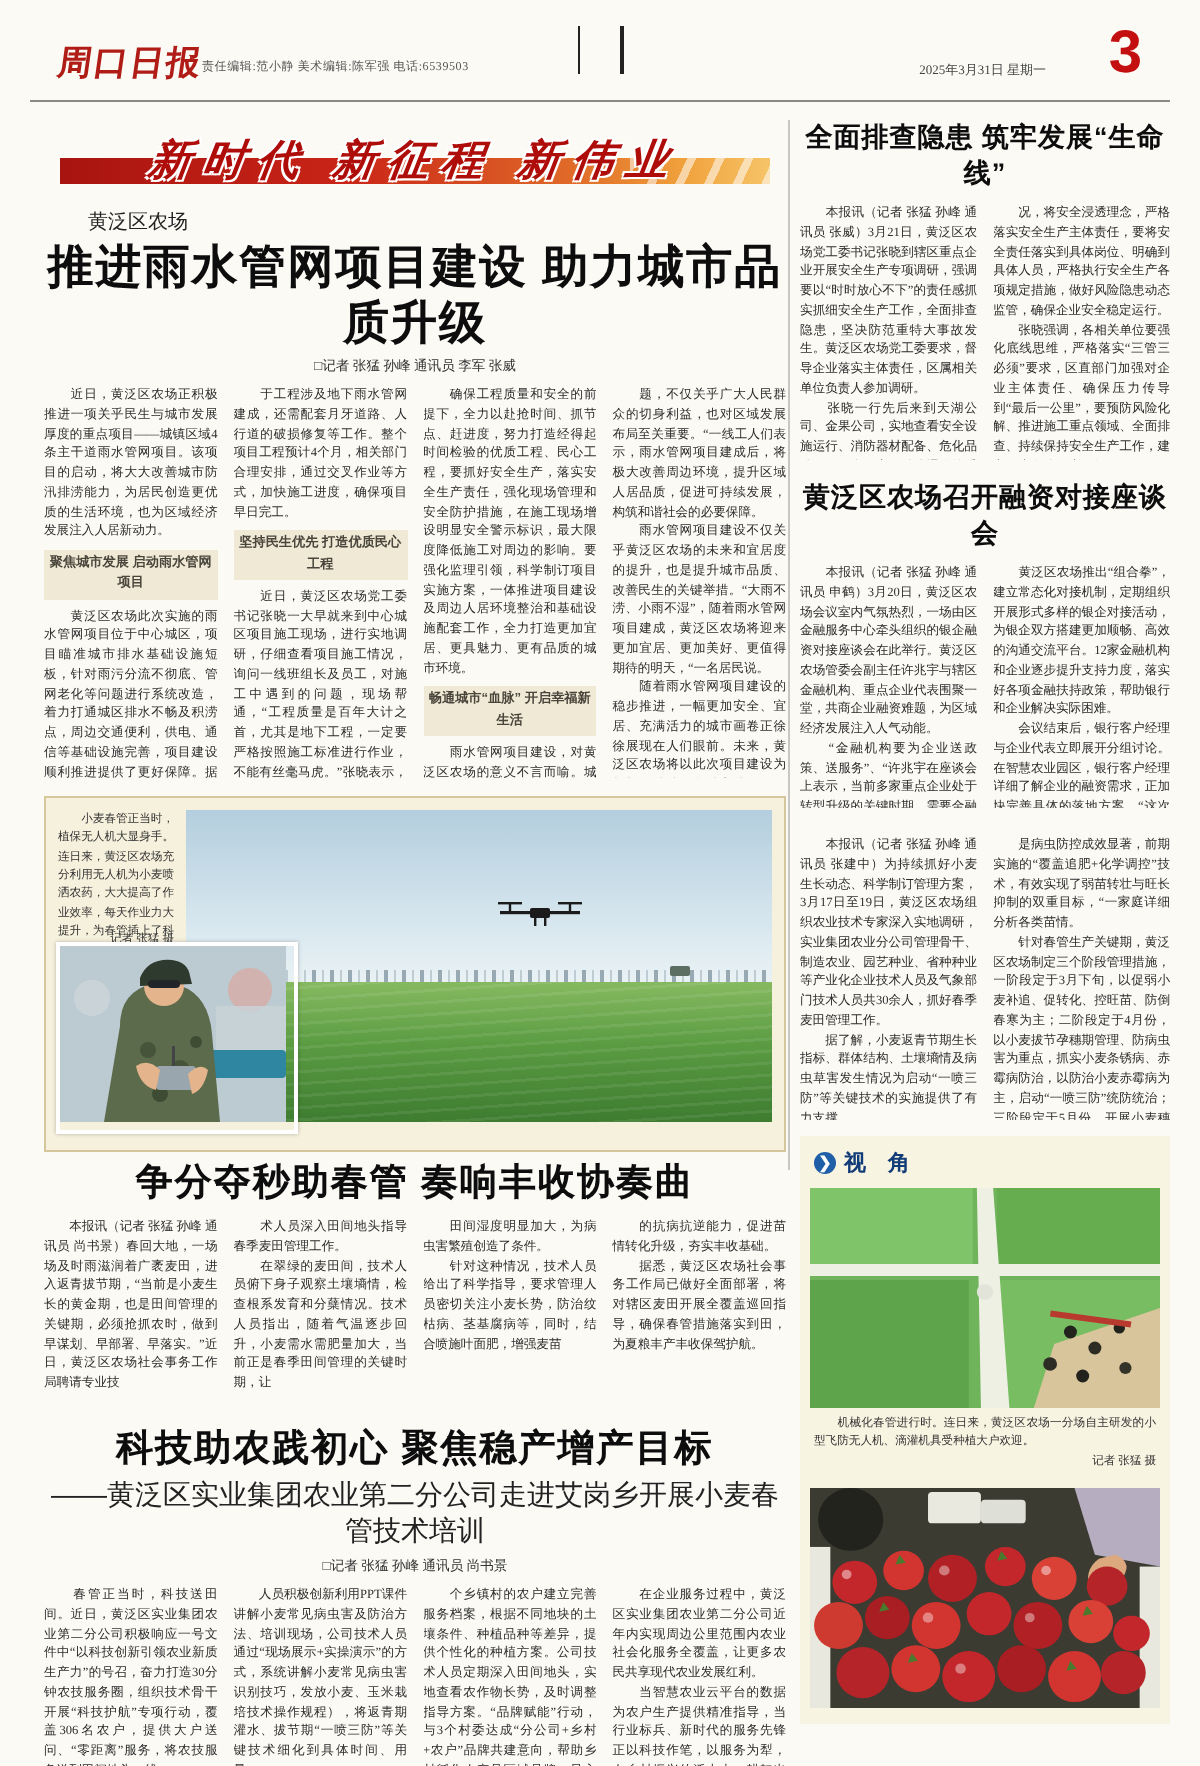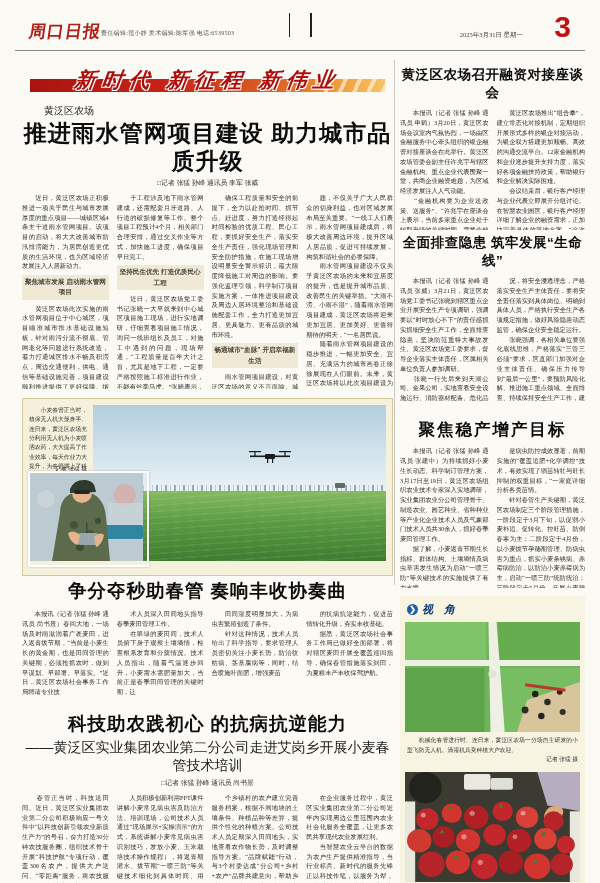--- a/index.html
+++ b/index.html
@@ -58,21 +58,21 @@
   .field{position:absolute;left:0;right:0;top:55%;bottom:0;background:linear-gradient(#86ba60,#5a9b42 45%,#3e7c30);}
   .field:after{content:"";position:absolute;inset:0;background:repeating-linear-gradient(176deg,rgba(255,255,255,.08) 0 1.5px,rgba(0,0,0,0) 1.5px 6px);}
   .drone{position:absolute;left:53%;top:27%;}
   .sprayer{position:absolute;right:14%;top:50%;width:10px;height:5px;background:#5c6e62;border-radius:1px;}
   .pb-inset{position:absolute;left:5px;bottom:8px;width:117px;height:92px;border:2px solid #fff;box-shadow:0 0 2px rgba(0,0,0,.25);}
 
   
   .viewpoint{margin-top:8px;background:#f8f4e2;padding:5px 5px 8px 5px;}
   .vp-head{display:flex;align-items:center;gap:4px;margin:1px 0 5px 2px;}
   .vp-icon{width:11px;height:11px;border-radius:50%;background:#1f5fa8;color:#fff;font-size:8px;line-height:11px;text-align:center;font-weight:bold;font-family:"Liberation Sans",sans-serif;}
-  .vp-label{font-size:11px;font-weight:bold;letter-spacing:4px;color:#123c77;font-family:"Liberation Sans",sans-serif;font-style:italic;}
+  .vp-label{font-size:11px;font-weight:bold;letter-spacing:4px;color:#123c77;font-family:"Liberation Sans",sans-serif;}
   .vp-photo{width:100%;height:110px;display:block;}
   .vp-cap{font-size:5.8px;line-height:1.6;text-align:justify;color:#333;margin:4px 2px 8px 2px;}
   .vp-credit{display:block;text-align:right;color:#333;}
 
   .art{margin-top:0;} .mt10{margin-top:10px;} .mt12{} .mt14{margin-top:14px;}
 </style>
 </head>
 <body>
 
 <div id="paper">
@@ -160,59 +160,58 @@
           <div class="col">　　术人员深入田间地头指导春季麦田管理工作。
 　　在翠绿的麦田间，技术人员俯下身子观察土壤墒情，检查根系发育和分蘖情况。技术人员指出，随着气温逐步回升，小麦需水需肥量加大，当前正是春季田间管理的关键时期，让</div>
           <div class="col">　　田间湿度明显加大，为病虫害繁殖创造了条件。
 　　针对这种情况，技术人员给出了科学指导，要求管理人员密切关注小麦长势，防治纹枯病、茎基腐病等，同时，结合喷施叶面肥，增强麦苗</div>
           <div class="col">　　的抗病抗逆能力，促进苗情转化升级，夯实丰收基础。
 　　据悉，黄泛区农场社会事务工作局已做好全面部署，将对辖区麦田开展全覆盖巡回指导，确保春管措施落实到田，为夏粮丰产丰收保驾护航。</div>
         </div>
       </div>
 
       <div class="art mt10">
-        <div class="headline2">科技助农践初心  的抗病抗逆能力</div>
+        <div class="headline2">科技助农践初心  聚焦稳产增产目标</div>
         <div class="deck">——黄泛区实业集团农业第二分公司走进艾岗乡开展小麦春管技术培训</div>
         <div class="byline">□记者 张猛 孙峰 通讯员 尚书景</div>
         <div class="cols h-a3">
           <div class="col"><span>　　春管正当时，科技送田间。近日，黄泛区实业集团农业第二分公司积极响应一号文件中“以科技创新引领农业新质生产力”的号召，奋力打造30分钟农技服务圈，组织技术骨干开展“科技护航”专项行动，覆盖306名农户，提供大户送问、“零距离”服务，将农技服务送到田间地头一线。</span><span class="subhead orange">政策领航:把准发展新动能</span></div>
           <div class="col"><span>　　人员积极创新利用PPT课件讲解小麦常见病虫害及防治方法、培训现场，公司技术人员通过“现场展示+实操演示”的方式，系统讲解小麦常见病虫害识别技巧，发放小麦、玉米栽培技术操作规程），将返青期灌水、拔节期“一喷三防”等关键技术细化到具体时间、用量。</span><span class="subhead orange">国企担当:让服务扎根乡土</span></div>
           <div class="col"><span>　　个乡镇村的农户建立完善服务档案，根据不同地块的土壤条件、种植品种等差异，提供个性化的种植方案。公司技术人员定期深入田间地头，实地查看农作物长势，及时调整指导方案。“品牌赋能”行动，与3个村委达成“分公司+乡村+农户”品牌共建意向，帮助乡村孵化农产品区域品牌，导入企业资源，打造30分钟农技服务圈。谁在企业农户第一时间提供专业指导，让公司技术人员不仅带来了先进技术，还带来了新理念，拓宽服务的广阔市场前景。</span></div>
           <div class="col"><span>　　在企业服务过程中，黄泛区实业集团农业第二分公司近年内实现周边公里范围内农业社会化服务全覆盖，让更多农民共享现代农业发展红利。
 　　当智慧农业云平台的数据为农户生产提供精准指导，当行业标兵、新时代的服务先锋正以科技作笔，以服务为犁，在乡村振兴的沃土上，耕耘出中国人的饭碗装满中国粮的丰产答卷，通过打造30分钟农技服务圈，黄泛区实业集团农业第二分公司正不断拓宽与农户沟通的渠道，让先进的农业技术和理念在乡村沃土间流通传递，助力乡村振兴事业迈向更高的台阶。</span></div>
         </div>
       </div>
 
     </div>
 
     <div class="rightcol">
 
+      <div class="art">
+        <div class="headline-r" style="margin-top:4px;">全面排查隐患 筑牢发展“生命线”</div>
+        <div class="cols h-r1" style="margin-top:6px;">
+          <div class="col">　　本报讯（记者 张猛 孙峰 通讯员 张威）3月21日，黄泛区农场党工委书记张晓到辖区重点企业开展安全生产专项调研，强调要以“时时放心不下”的责任感抓实抓细安全生产工作，全面排查隐患，坚决防范重特大事故发生。黄泛区农场党工委要求，督导企业落实主体责任，区属相关单位负责人参加调研。
+　　张晓一行先后来到天湖公司、金果公司，实地查看安全设施运行、消防器材配备、危化品储存区、中控室、消防通道等重点区域，详细了解企业安全生产管理制度、风险防控措施、应急预案及员工培训情</div>
+          <div class="col">　　况，将安全浸透理念，严格落实安全生产主体责任，要将安全责任落实到具体岗位、明确到具体人员，严格执行安全生产各项规定措施，做好风险隐患动态监管，确保企业安全稳定运行。
+　　张晓强调，各相关单位要强化底线思维，严格落实“三管三必须”要求，区直部门加强对企业主体责任、确保压力传导到“最后一公里”，要预防风险化解、推进施工重点领域、全面排查、持续保持安全生产工作，建立隐患台账，实行闭环管理整改销号，深入开展“专项行动”，为企业高质量发展筑牢安全屏障，共同维护辖区社会大局安全稳定。</div>
+        </div>
+      </div>
+
       <div class="art mt10">
         <div class="headline-r">黄泛区农场召开融资对接座谈会</div>
         <div class="cols h-r2" style="margin-top:6px;">
           <div class="col">　　本报讯（记者 张猛 孙峰 通讯员 申鹤）3月20日，黄泛区农场会议室内气氛热烈，一场由区金融服务中心牵头组织的银企融资对接座谈会在此举行。黄泛区农场管委会副主任许兆宇与辖区金融机构、重点企业代表围聚一堂，共商企业融资难题，为区域经济发展注入人气动能。
 　　“金融机构要为企业送政策、送服务”、“许兆宇在座谈会上表示，当前多家重点企业处于转型升级的关键时期，需要金融机构加大对实体经济支持力度，创新开发符合企业特点的金融产品。
 　　为打通融资对接“最后一公里”，</div>
           <div class="col">　　黄泛区农场推出“组合拳”，建立常态化对接机制，定期组织开展形式多样的银企对接活动，为银企双方搭建更加顺畅、高效的沟通交流平台。12家金融机构和企业逐步提升支持力度，落实好各项金融扶持政策，帮助银行和企业解决实际困难。
 　　会议结束后，银行客户经理与企业代表立即展开分组讨论。在智慧农业园区，银行客户经理详细了解企业的融资需求，正加快完善具体的落地方案。“这次对接会不是终点，而是银企共赢共荣的新起点，当金融活水精准滴灌，黄泛区农场必将绽放更绚烂的产业之花。”</div>
         </div>
       </div>
 
-      <div class="art">
-        <div class="headline-r" style="margin-top:4px;">全面排查隐患 筑牢发展“生命线”</div>
-        <div class="cols h-r1" style="margin-top:6px;">
-          <div class="col">　　本报讯（记者 张猛 孙峰 通讯员 张威）3月21日，黄泛区农场党工委书记张晓到辖区重点企业开展安全生产专项调研，强调要以“时时放心不下”的责任感抓实抓细安全生产工作，全面排查隐患，坚决防范重特大事故发生。黄泛区农场党工委要求，督导企业落实主体责任，区属相关单位负责人参加调研。
-　　张晓一行先后来到天湖公司、金果公司，实地查看安全设施运行、消防器材配备、危化品储存区、中控室、消防通道等重点区域，详细了解企业安全生产管理制度、风险防控措施、应急预案及员工培训情</div>
-          <div class="col">　　况，将安全浸透理念，严格落实安全生产主体责任，要将安全责任落实到具体岗位、明确到具体人员，严格执行安全生产各项规定措施，做好风险隐患动态监管，确保企业安全稳定运行。
-　　张晓强调，各相关单位要强化底线思维，严格落实“三管三必须”要求，区直部门加强对企业主体责任、确保压力传导到“最后一公里”，要预防风险化解、推进施工重点领域、全面排查、持续保持安全生产工作，建立隐患台账，实行闭环管理整改销号，深入开展“专项行动”，为企业高质量发展筑牢安全屏障，共同维护辖区社会大局安全稳定。</div>
-        </div>
-      </div>
-
       <div class="art mt14">
-        <div class="headline-r2">聚焦稳产增产目标</div>
         <div class="cols h-r3" style="margin-top:6px;">
           <div class="col">　　本报讯（记者 张猛 孙峰 通讯员 张建中）为持续抓好小麦生长动态、科学制订管理方案，3月17日至19日，黄泛区农场组织农业技术专家深入实地调研，实业集团农业分公司管理骨干、制造农业、园艺种业、省种种业等产业化企业技术人员及气象部门技术人员共30余人，抓好春季麦田管理工作。
 　　据了解，小麦返青节期生长指标、群体结构、土壤墒情及病虫草害发生情况为启动“一喷三防”等关键技术的实施提供了有力支撑。
 　　“稳实施春管，当前小麦已全面进入拔节期，苗情指标均优于常年同期，一是群体结构优化，小麦亩穗数全面提升平均15.4个，较去年同期增加2.2条，小麦分蘖数平均5.8个，小麦群体为1077万，二是营养均衡充足，麦田无明显旺长现象。三</div>
           <div class="col">　　是病虫防控成效显著，前期实施的“覆盖追肥+化学调控”技术，有效实现了弱苗转壮与旺长抑制的双重目标，“一家庭详细分析各类苗情。
 　　针对春管生产关键期，黄泛区农场制定三个阶段管理措施，一阶段定于3月下旬，以促弱小麦补追、促转化、控旺苗、防倒春寒为主；二阶段定于4月份，以小麦拔节孕穗期管理、防病虫害为重点，抓实小麦条锈病、赤霉病防治，以防治小麦赤霉病为主，启动“一喷三防”统防统治；三阶段定于5月份，开展小麦穗期综合管理与防治。
 　　“下一步，黄泛区农场将持续强化政策宣传引导，深化‘藏粮于技’战略实施，通过技术集成应用与标准化生产，为全年粮食稳产增产奠定基础。”黄泛区农场社会事务工作局相关负责人说。</div>
         </div>
       </div>
 

